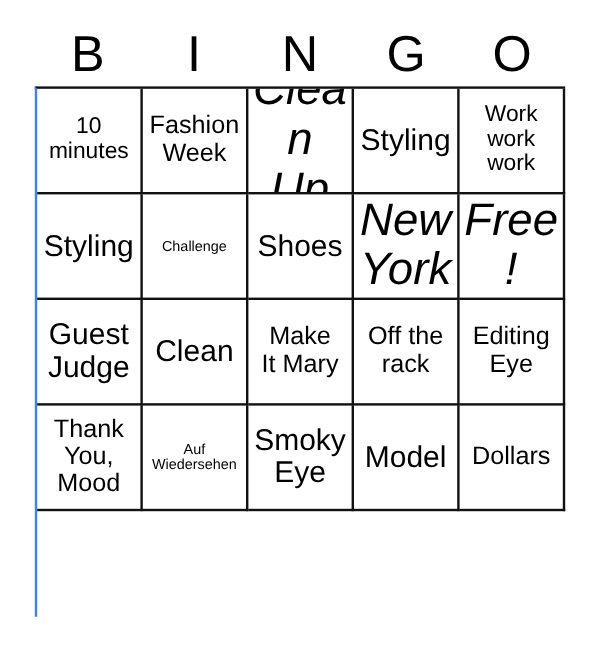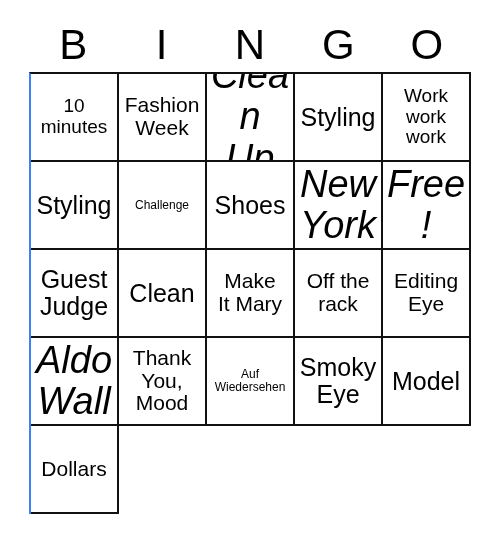--- a/index.html
+++ b/index.html
@@ -143,24 +143,20 @@
       </div>
       <div class="cell">
         <span class="cell-text fs-md">Off the
 rack</span>
       </div>
       <div class="cell">
         <span class="cell-text fs-md">Editing
 Eye</span>
       </div>
       <div class="cell">
-        <span class="cell-text fs-xl">Aldo
-Wall</span>
-      </div>
-      <div class="cell">
         <span class="cell-text fs-md">Thank
 You,
 Mood</span>
       </div>
       <div class="cell">
         <span class="cell-text fs-xs">Auf
 Wiedersehen</span>
       </div>
       <div class="cell">
         <span class="cell-text fs-lg">Smoky

